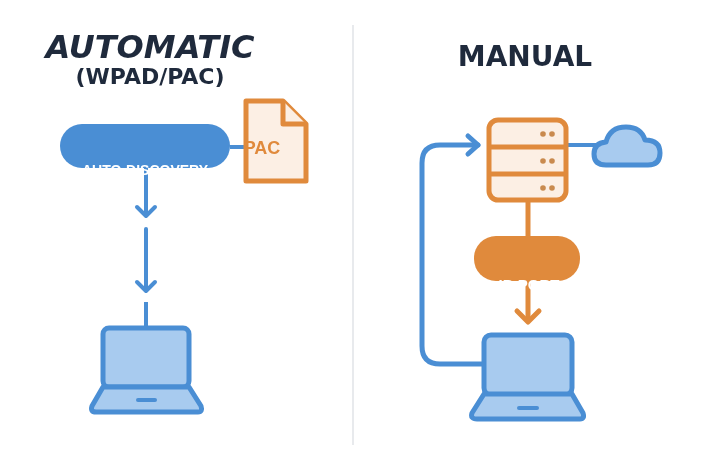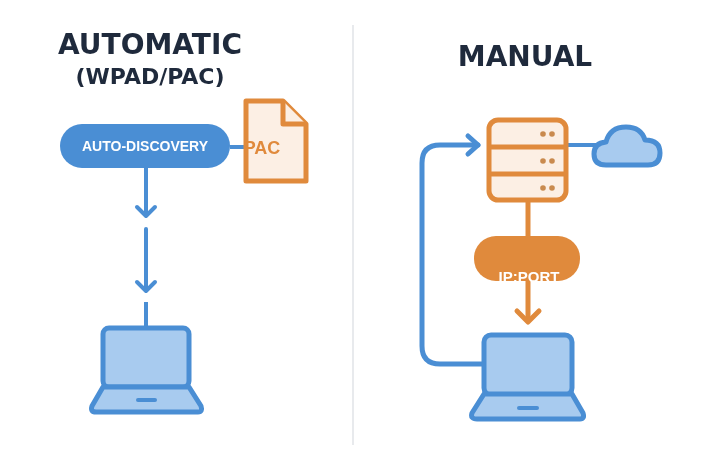--- a/index.html
+++ b/index.html
@@ -1,25 +1,25 @@
 <!DOCTYPE html>
 <html><head>
 <meta charset="utf-8">
 <style>
   html, body { margin:0; padding:0; background:#ffffff; }
   body { width:706px; height:471px; position:relative; overflow:hidden; font-family:"Liberation Sans", sans-serif; }
   .title { position:absolute; font-family:"DejaVu Sans", sans-serif; font-weight:bold; color:#1f2a3c; text-align:center; }
-  #auto-title { left:40px; width:220px; top:28px; font-size:28px; letter-spacing:0px; }
+  #auto-title { left:40px; width:220px; top:28px; font-size:32px; letter-spacing:0px;font-style:italic; }
   #auto-sub { left:40px; width:220px; top:64px; font-size:22px; font-weight:bold; color:#1f2a3c; }
   #manual-title { left:440px; width:170px; top:40px; font-size:28px; }
   .divider { position:absolute; left:352px; top:25px; width:2px; height:420px; background:#e8eaed; }
   svg { position:absolute; left:0; top:0; }
-  .pill-label { position:absolute; text-align:center; color:#ffffff; font-weight:bold; }
+  .pill-label { position:absolute; text-align:center; color:#ffffff; font-weight:bold;margin-top:24px; }
   #auto-pill-label { left:60px; width:170px; top:138px; font-size:14px; }
-  #ipport-label { left:474px; width:110px; top:268px; font-size:15px; }
+  #ipport-label { left:474px; width:110px; top:252px; font-size:15px; }
   #pac-label { left:229px; width:66px; top:138px; font-size:18px; color:#e08a3c; font-weight:bold; text-align:center; position:absolute; }
 </style>
 </head>
 <body>
 
 <div class="divider"></div>
 
 <div id="auto-title" class="title">AUTOMATIC</div>
 <div id="auto-sub" class="title">(WPAD/PAC)</div>
 <div id="manual-title" class="title">MANUAL</div>

